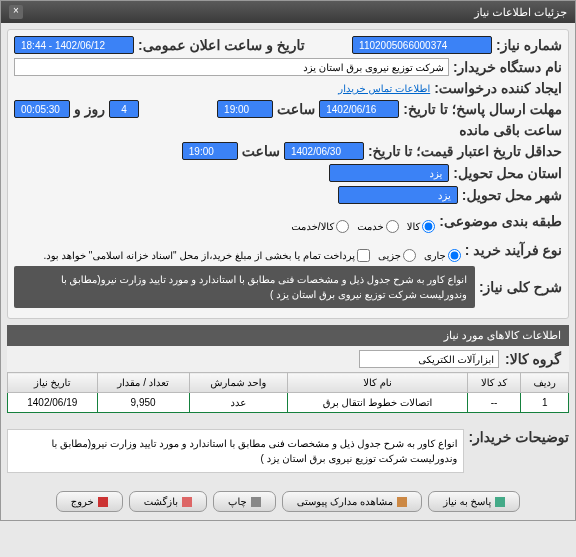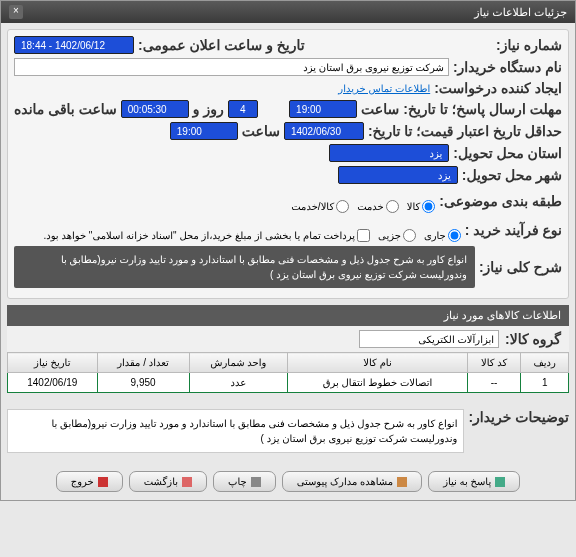--- a/index.html
+++ b/index.html
@@ -5,71 +5,73 @@
 * { box-sizing: border-box; margin: 0; padding: 0; font-family: Tahoma, Arial, sans-serif; }
 body { background: #e8e8e8; font-size: 11px; direction: rtl; }
 .window { width: 576px; background: #f0f0f0; border: 1px solid #999; }
 .header-bar { background: linear-gradient(to bottom, #5a5a5a, #3a3a3a); color: #fff; padding: 4px 8px; display: flex; justify-content: space-between; align-items: center; }
 .header-close { width: 14px; height: 14px; background: #666; color: #fff; text-align: center; line-height: 12px; cursor: pointer; border-radius: 2px; font-size: 10px; }
 .content { padding: 6px; background: #e8e8e8; }
 .form-panel { background: #f5f5f5; border: 1px solid #ccc; border-radius: 3px; padding: 6px; }
 .row { display: flex; align-items: center; margin-bottom: 4px; gap: 4px; flex-wrap: wrap; }
 .label { font-size: 14px; color: #333; white-space: nowrap; font-weight: bold; }
 .field { background: #fff; border: 1px solid #aaa; padding: 2px 4px; font-size: 10px; min-height: 18px; display: inline-flex; align-items: center; }
-.field-dark { background: #1d4ed8; color: #fff; border: 1px solid #222; padding: 2px 6px; font-size: 10px; min-height: 18px; display: inline-flex; align-items: center; border-radius: 2px; }
+.field-dark { background: #3b82f6; color: #fff; border: 1px solid #222; padding: 2px 6px; font-size: 10px; min-height: 18px; display: inline-flex; align-items: center; border-radius: 2px; }
 .field-wide { flex: 1; }
 .link { color: #0066cc; font-size: 10px; cursor: pointer; text-decoration: underline; }
 .radio-group { display: flex; gap: 8px; align-items: center; }
 .radio-item { display: flex; align-items: center; gap: 2px; font-size: 10px; margin-top: 12px; }
 input[type="radio"], input[type="checkbox"] { margin: 0; }
 .desc-bar { background: #555; color: #fff; padding: 6px 8px; font-size: 10px; margin-top: 6px; border-radius: 2px; line-height: 1.5; }
 .section-title { background: #5a5a5a; color: #fff; padding: 4px 8px; font-size: 11px; margin-top: 6px; }
 .group-row { background: #f0f0f0; padding: 4px 8px; display: flex; align-items: center; gap: 6px; }
 .table { width: 100%; border-collapse: collapse; background: #fff; font-size: 10px; }
 .table th { background: linear-gradient(to bottom, #f8f8f8, #e0e0e0); border: 1px solid #bbb; padding: 4px; font-weight: normal; text-align: center; }
 .table td { border: 1px solid #15803d; padding: 4px; text-align: center; }
 .note-box { background: #fff; border: 1px solid #ccc; padding: 6px; font-size: 10px; margin-top: 4px; line-height: 1.5; }
 .button-bar { display: flex; gap: 6px; padding: 8px; justify-content: center; background: #e8e8e8; }
 .btn { background: linear-gradient(to bottom, #f8f8f8, #d8d8d8); border: 1px solid #999; border-radius: 7px; padding: 4px 14px; font-size: 10px; cursor: pointer; display: flex; align-items: center; gap: 4px; }
 .icon-sq { width: 10px; height: 10px; display: inline-block; }
 .spacer { flex: 1; }
-.w60 { width: 68px; } .w80 { width: 80px; } .w120 { width: 120px; } .w140 { width: 140px; }
+.w60 { width: 56px; } .w80 { width: 80px; } .w120 { width: 120px; } .w140 { width: 140px; }
 .text-left { text-align: left; justify-content: flex-end; }
 </style>
 </head>
 <body>
 
 <div class="window">
   <div class="header-bar">
     <span>جزئیات اطلاعات نیاز</span>
     <span class="header-close">×</span>
   </div>
 
   <div class="content">
     <div class="form-panel">
 
       <div class="row">
         <span class="label">شماره نیاز:</span>
+        <span class="field-dark w140 text-left">1102005066000374</span>
         <span class="spacer"></span>
         <span class="label">تاریخ و ساعت اعلان عمومی:</span>
         <span class="field-dark w120 text-left">1402/06/12 - 18:44</span>
       </div>
 
       <div class="row">
         <span class="label">نام دستگاه خریدار:</span>
         <span class="field field-wide">شرکت توزیع نیروی برق استان یزد</span>
       </div>
 
       <div class="row">
         <span class="label">ایجاد کننده درخواست:</span>
         <span class="link">اطلاعات تماس خریدار</span>
       </div>
 
       <div class="row">
         <span class="label">مهلت ارسال پاسخ؛ تا تاریخ:</span>
+        <span class="field-dark w80 text-left">1402/06/16</span>
         <span class="label">ساعت</span>
         <span class="field-dark w60 text-left">19:00</span>
         <span class="spacer"></span>
         <span class="field-dark" style="width:30px;text-align:center;justify-content:center">4</span>
         <span class="label">روز و</span>
         <span class="field-dark w60 text-left">00:05:30</span>
         <span class="label">ساعت باقی مانده</span>
       </div>
 
       <div class="row">

